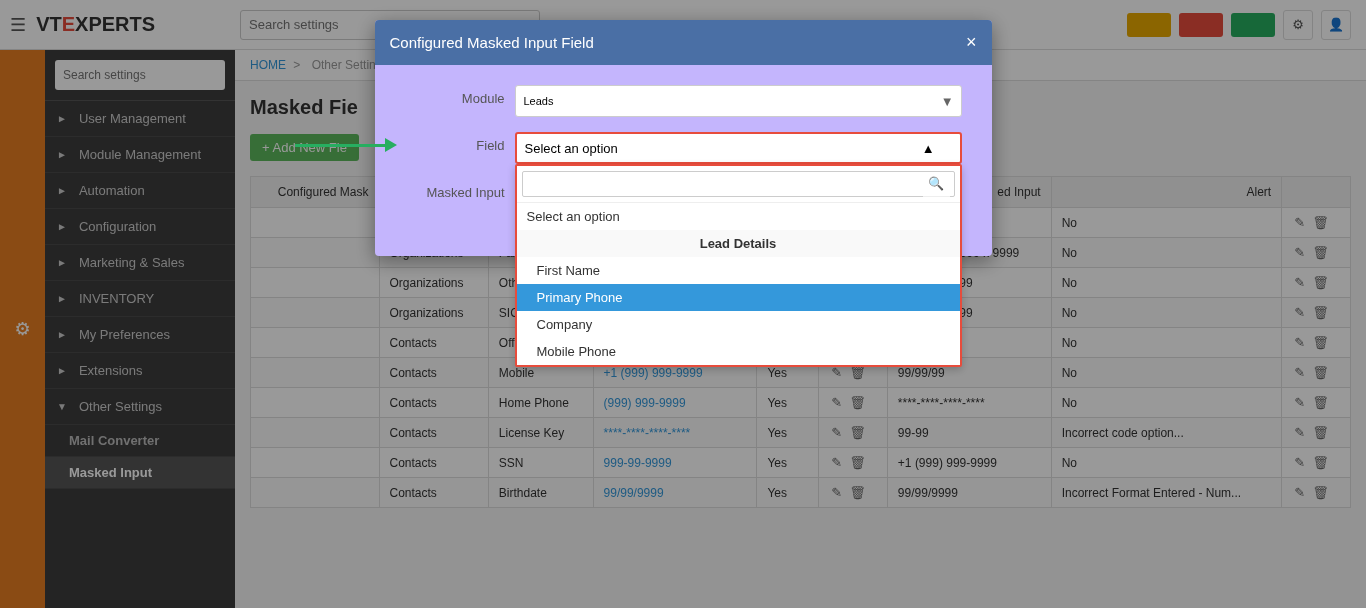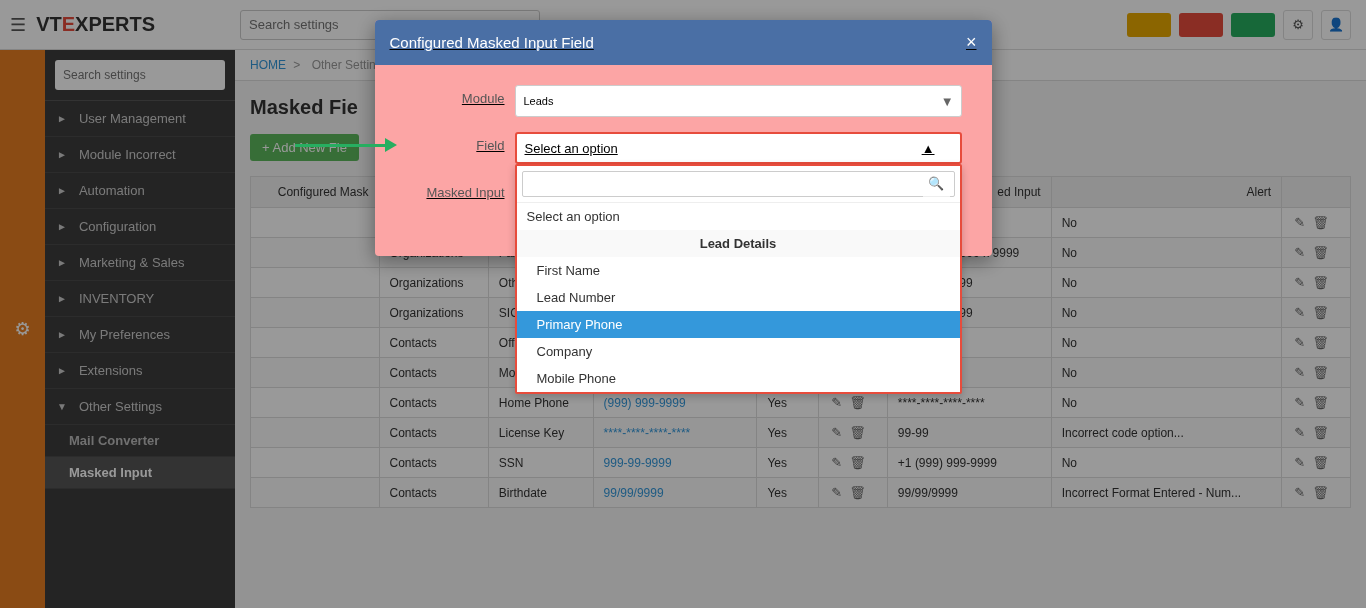--- a/index.html
+++ b/index.html
@@ -164,26 +164,25 @@
       position: fixed;
       top: 0; left: 0; right: 0; bottom: 0;
       background: rgba(0,0,0,0.4);
       z-index: 100;
       display: flex;
       align-items: flex-start;
       justify-content: center;
       padding-top: 20px;
     }
     .modal {
-      background: #fca5a5;
+      background: #c4b5fd;
       width: 617px;
       border-radius: 4px;
       overflow: visible;
       box-shadow: 0 5px 20px rgba(0,0,0,0.4);
-      text-decoration: underline;
     }
     .modal-header {
       background: #4a6fa5;
       color: #fff;
       padding: 12px 15px;
       display: flex;
       align-items: center;
       justify-content: space-between;
       border-radius: 4px 4px 0 0;
     }
@@ -300,21 +299,21 @@
   <div class="sidebar" style="margin-left:45px; width:190px;">
     <div class="sidebar-search">
       <input type="text" placeholder="Search settings" style="">
     </div>
     <div class="sidebar-item">
       <span class="arrow">►</span>
       <span>User Management</span>
     </div>
     <div class="sidebar-item">
       <span class="arrow">►</span>
-      <span>Module Incorrect</span>
+      <span>Module Management</span>
     </div>
     <div class="sidebar-item">
       <span class="arrow">►</span>
       <span>Automation</span>
     </div>
     <div class="sidebar-item">
       <span class="arrow">►</span>
       <span>Configuration</span>
     </div>
     <div class="sidebar-item">
@@ -584,21 +583,20 @@
 
           <div class="dropdown-popup">
             <div class="dropdown-search">
               <input type="text" placeholder="" style="">
               <span class="dropdown-search .search-icon" style="position:absolute; right:10px; top:50%; transform:translateY(-50%); color:#666;">🔍</span>
             </div>
             <div class="dropdown-list" id="dropdown-list">
             <div class="dropdown-item">Select an option</div>
                 <div class="dropdown-item group-header">Lead Details</div>
                 <div class="dropdown-item child">First Name</div>
-                <div class="dropdown-item child">Lead Number</div>
                 <div class="dropdown-item child selected">Primary Phone</div>
                 <div class="dropdown-item child">Company</div>
                 <div class="dropdown-item child">Mobile Phone</div>
               </div>
           </div>
         </div>
       </div>
 
       <div class="form-row">
         <div class="form-label">Masked Input</div>

